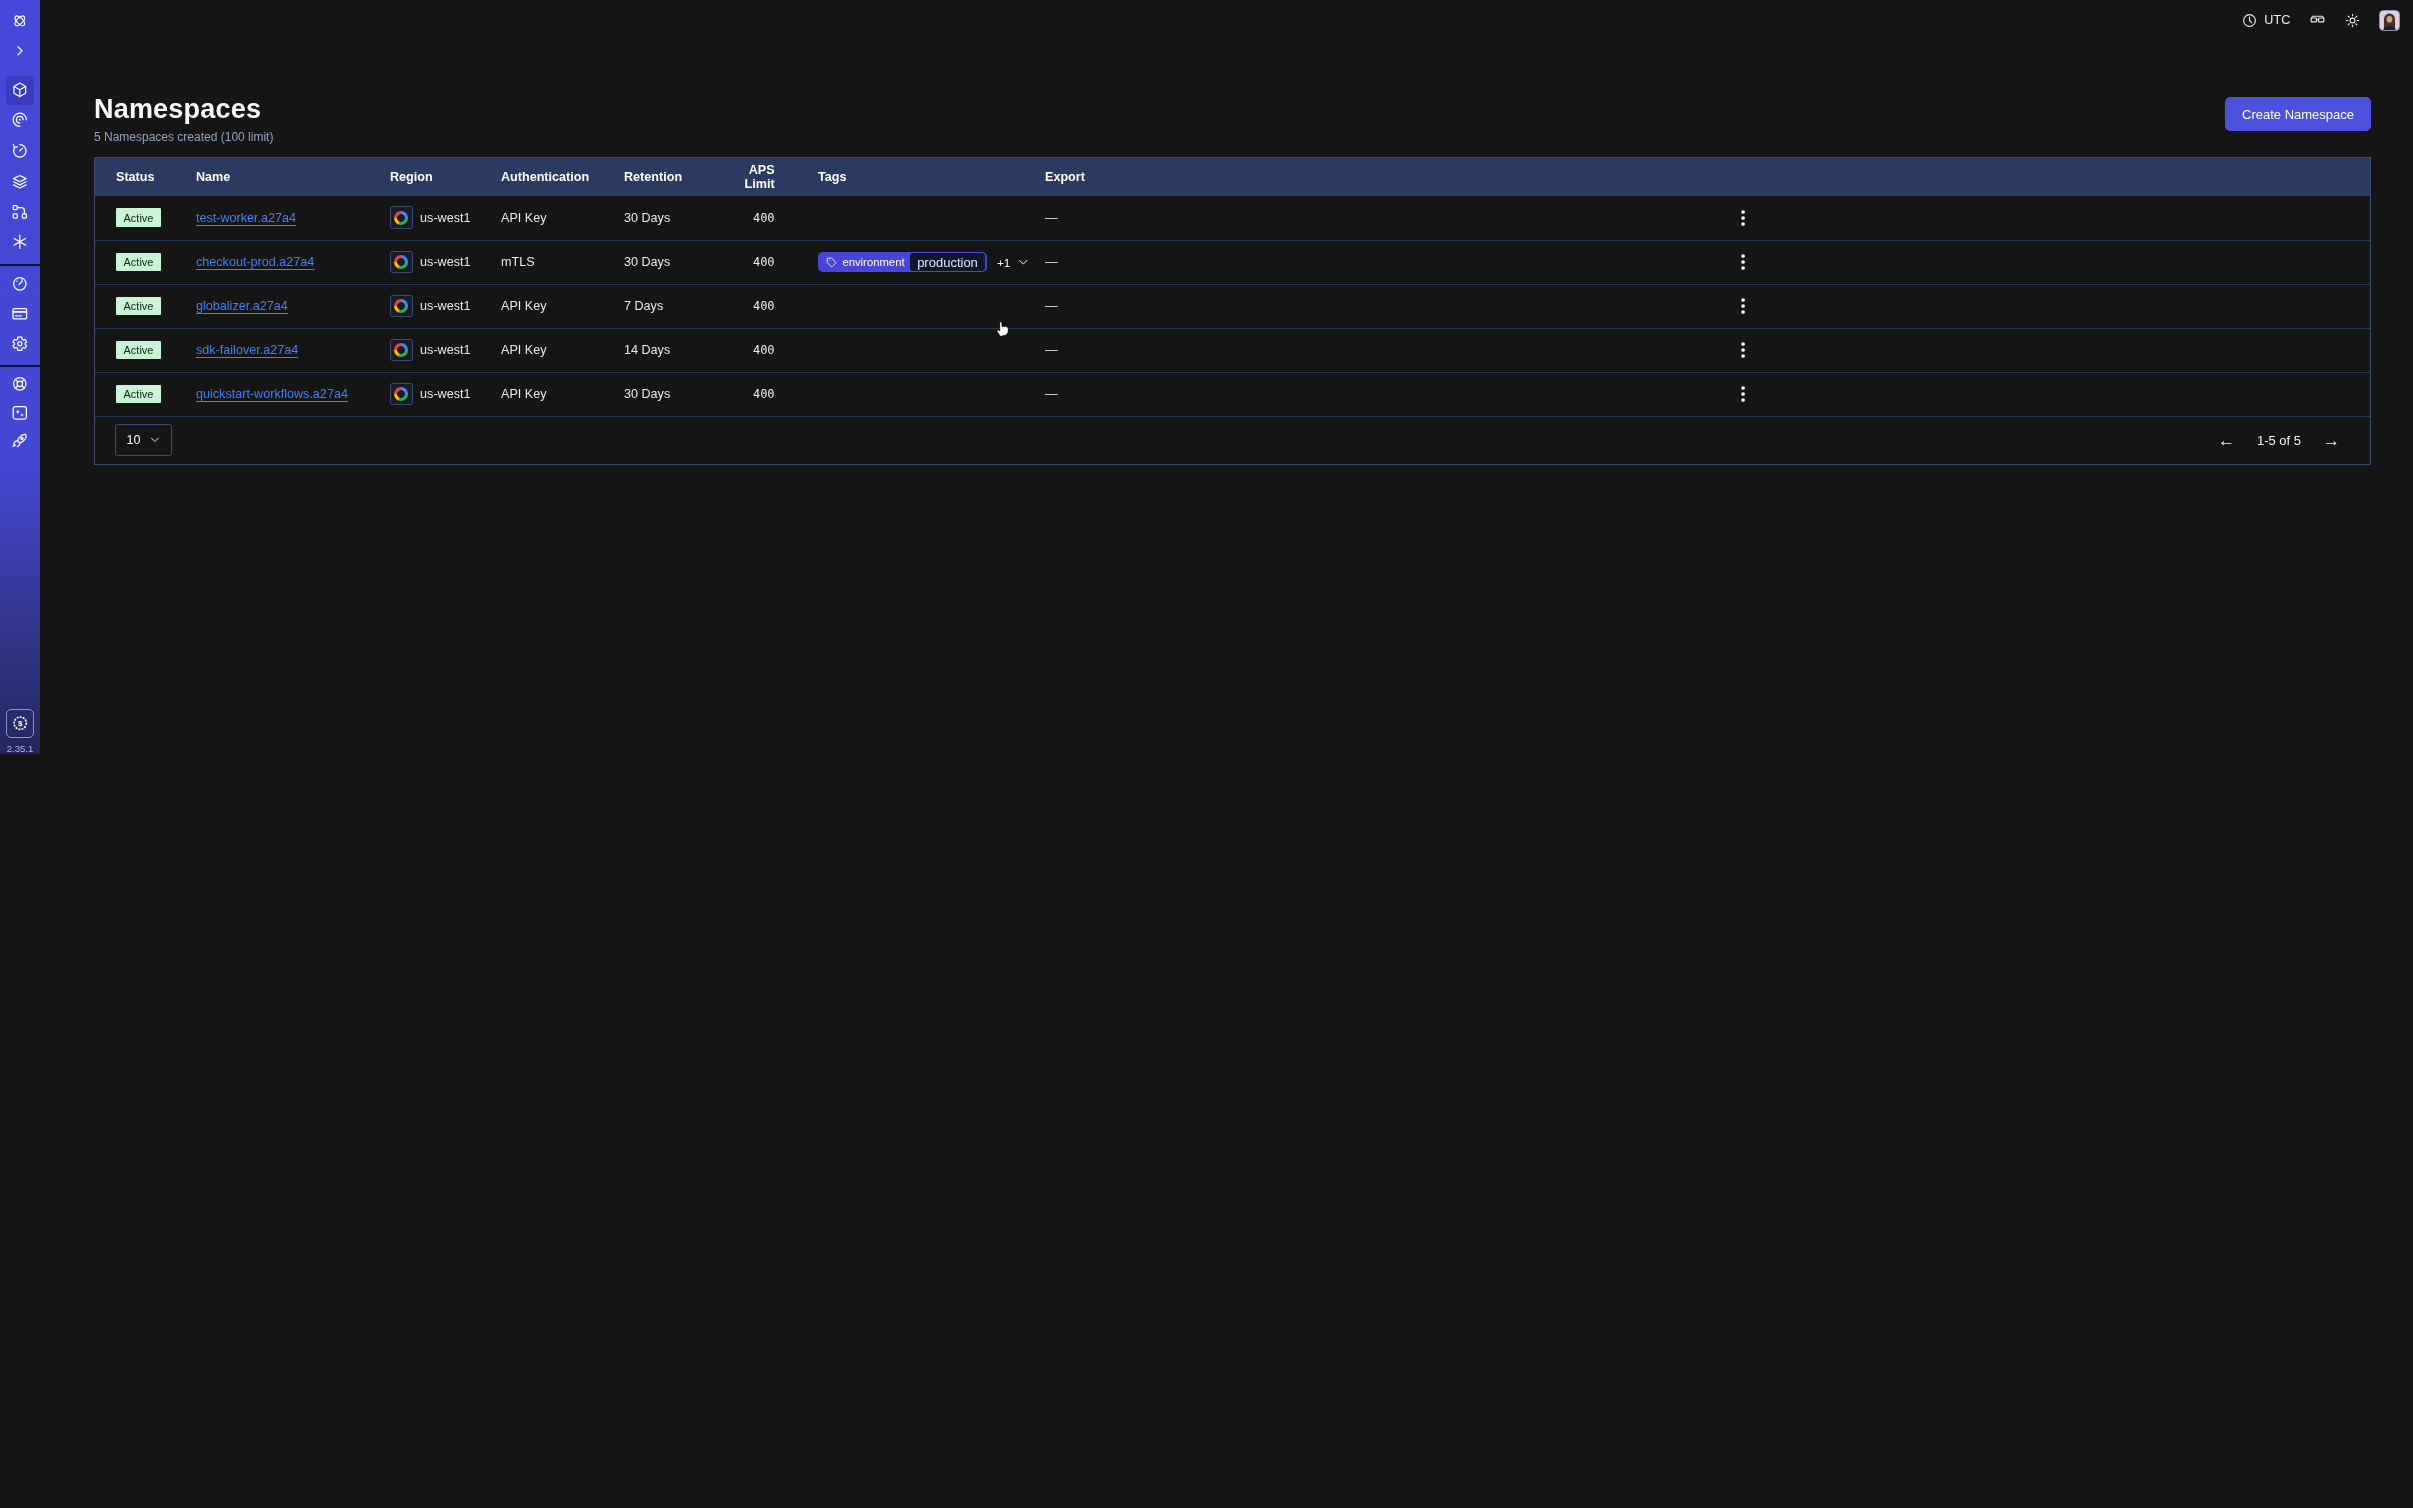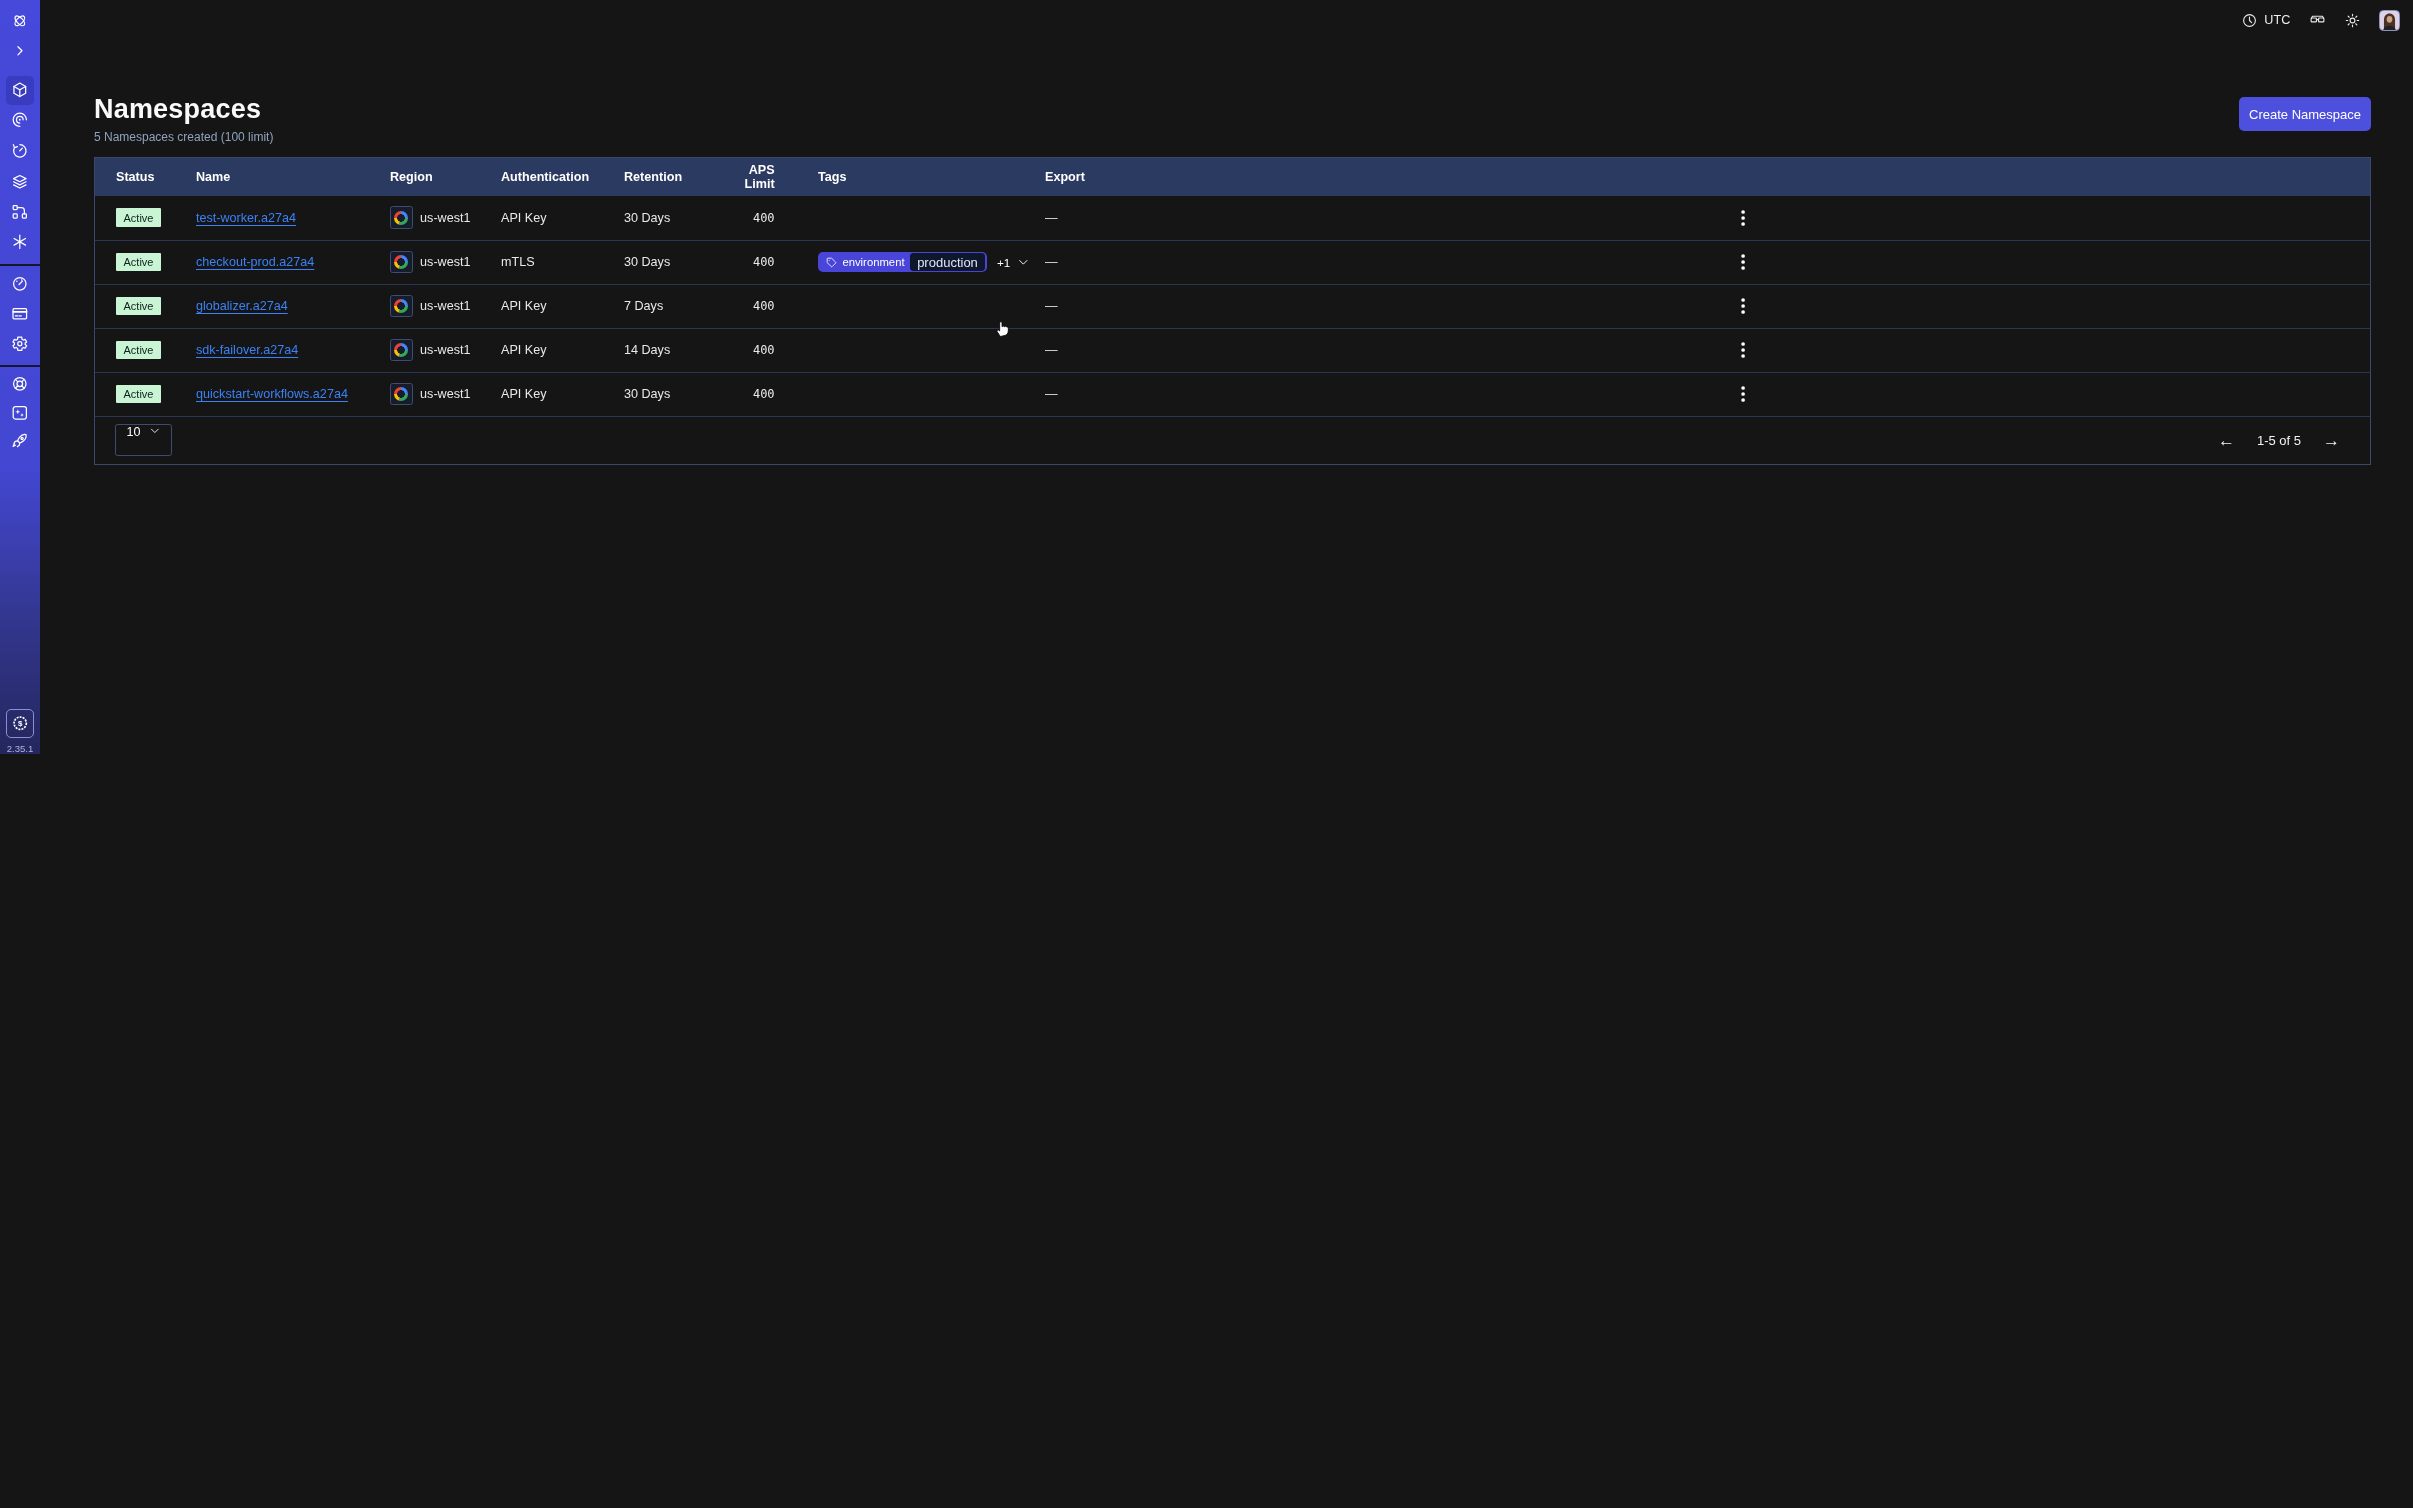--- a/index.html
+++ b/index.html
@@ -29,21 +29,21 @@
   .tb-btn { display:flex; align-items:center; gap:6.7px; cursor:pointer; color:#efefef; font-size:12.6px; }
   .tb-btn svg { width:17px; height:17px; stroke:#e9e9e9; fill:none; stroke-width:1.6;
                 stroke-linecap:round; stroke-linejoin:round; }
   .avatar { width:21px; height:21px; border-radius:4.2px; border:0.8px solid #8a93c8; overflow:hidden; cursor:pointer; }
 
   
   .main { position:absolute; left:40px; top:40px; right:0; bottom:0; padding:54px 42px 0 54px; }
   .page-head { display:flex; justify-content:space-between; align-items:flex-start; }
   .page-title { font-size:27px; font-weight:700; letter-spacing:0.2px; color:#fafafa; }
   .page-sub { margin-top:5px; font-size:12px; color:#8fa3bd; }
-  .btn-primary { margin-top:3.4px; height:34px; padding:0 10px; background:#4d50dc; color:#fff;
+  .btn-primary { margin-top:3.4px; height:34px; padding:0 17px; background:#4d50dc; color:#fff;
                  font-size:13px; font-family:inherit; border:none; border-radius:5px; cursor:pointer; }
 
   .filter { margin-top:15px; height:36px; border:0.8px solid #4a5a7a; border-radius:2.5px;
             display:flex; align-items:center; padding:0 10px; gap:7.5px; background:#161616; }
   .filter svg { width:14.2px; height:14.2px; stroke:#8e9fbe; fill:none; stroke-width:1.8; stroke-linecap:round; }
   .filter input { flex:1; background:transparent; border:none; outline:none; color:#dfe6f2;
                   font-size:13.4px; font-family:inherit; }
   .filter input::placeholder { color:#8e9fbe; }
 
   
@@ -75,21 +75,21 @@
   .tag-more { display:flex; align-items:center; gap:6.7px; color:#fff; font-size:11.7px; cursor:pointer; }
   .tag-more svg { width:12.6px; height:12.6px; stroke:#fff; fill:none; stroke-width:1.8;
                   stroke-linecap:round; stroke-linejoin:round; }
   .dash { color:#e0e0e0; }
   .kebab { justify-self:center; cursor:pointer; padding:3.4px 6.7px; }
   .kebab svg { display:block; width:4.2px; height:16px; fill:#fff; }
 
   .tfoot { height:48px; display:flex; align-items:center; justify-content:space-between;
            padding:0 30px 0 20px; }
   .psize { width:57px; height:32px; border:0.8px solid #3d4c70; border-radius:2.5px; display:flex;
-           align-items:flex-start; justify-content:center; gap:8.4px; font-size:12.6px; color:#fff; cursor:pointer; }
+           align-items:center; justify-content:center; gap:8.4px; font-size:12.6px; color:#fff; cursor:pointer; }
   .psize svg { width:11.7px; height:11.7px; stroke:#fff; fill:none; stroke-width:1.8;
                stroke-linecap:round; stroke-linejoin:round; }
   .pager { display:flex; align-items:center; gap:22px; font-size:13px; color:#f2f2f2; }
   .pager .arrow { font-size:17px; cursor:pointer; line-height:1; }
 
   .cursor { position:absolute; left:991px; top:317px; width:22px; height:22px; z-index:50; }
 </style>
 </head>
 <body>
 

